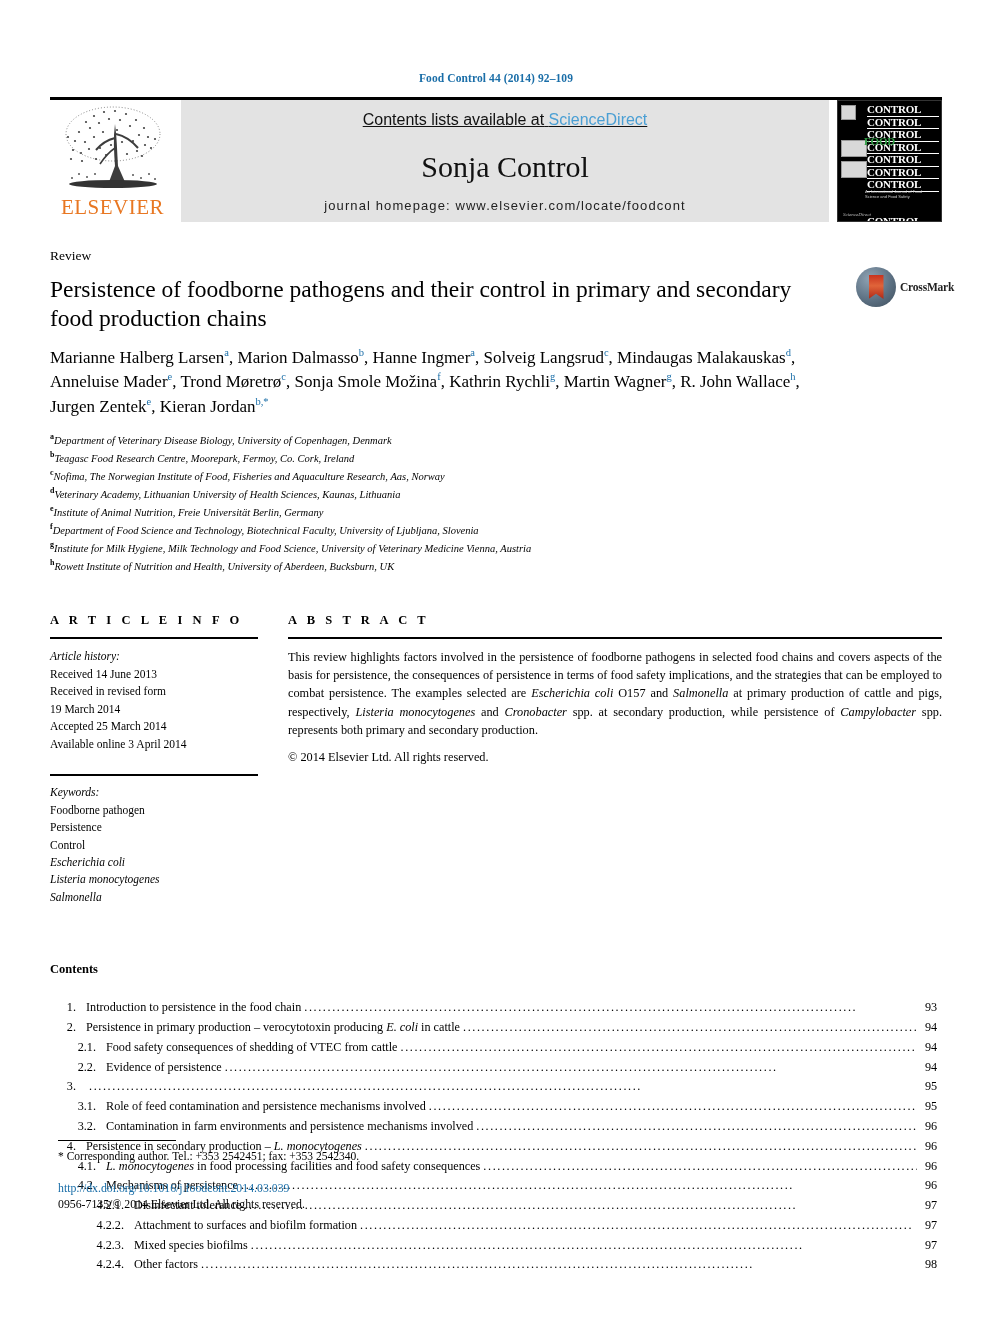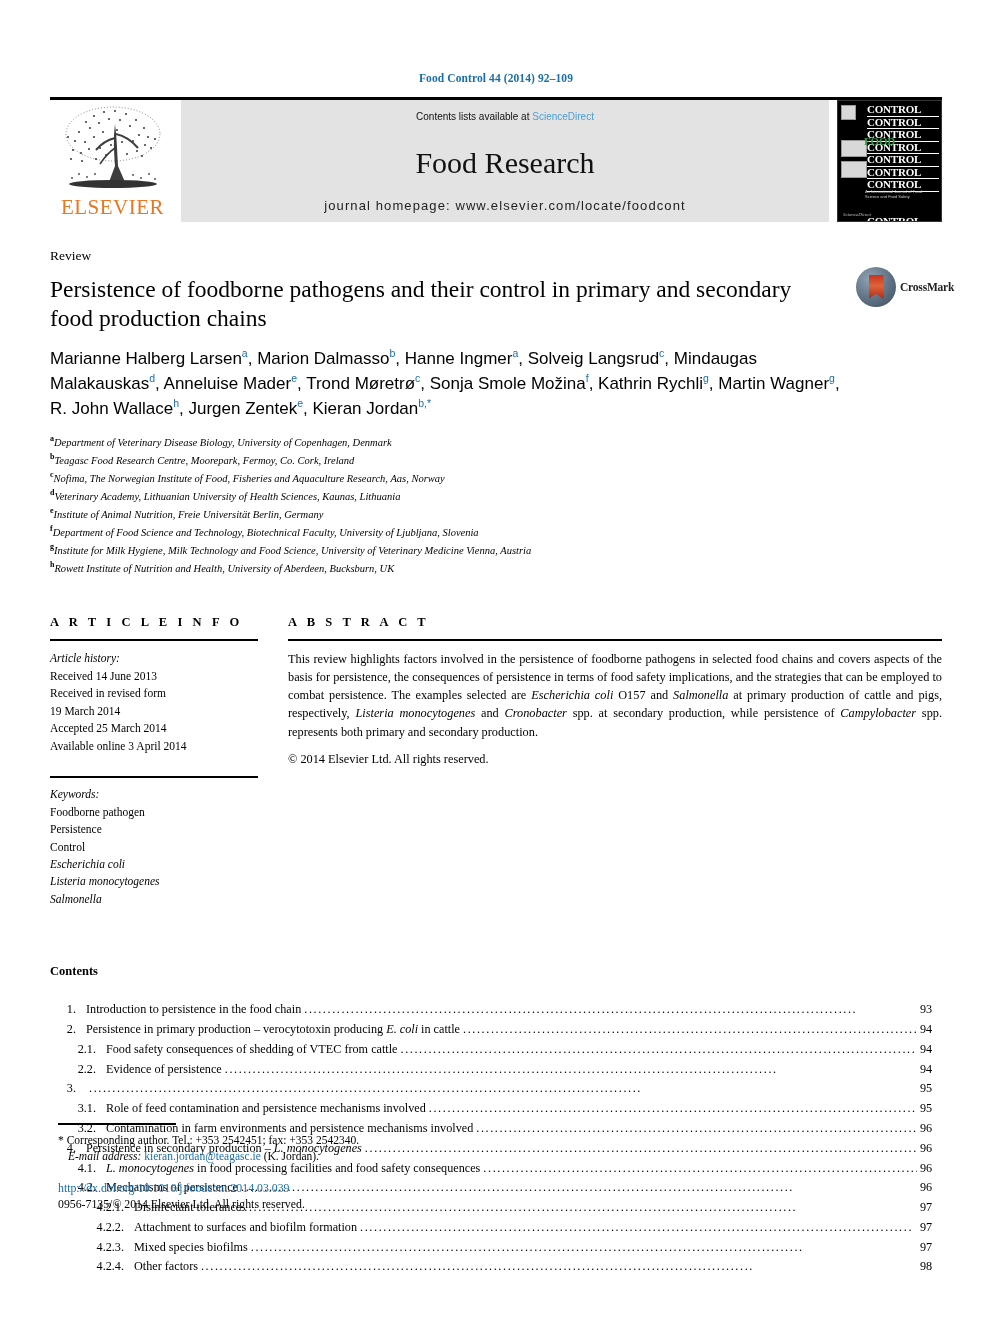--- a/index.html
+++ b/index.html
@@ -70,22 +70,23 @@
     display: flex;
     flex-direction: column;
     align-items: center;
     justify-content: space-between;
     padding: 11px 0 9px 0;
     box-sizing: border-box;
     margin-left: 6px;
   }
   .contents-line {
     font-family: "Liberation Sans", sans-serif;
-    font-size: 10px;
+    font-size: 16px;
     color: #111;
+    text-decoration: underline;
   }
   .contents-line .sd {
     color: #4a9fd4;
   }
   .journal-title {
     font-family: "Liberation Serif", serif;
     font-size: 30px;
     color: #111;
     line-height: 1;
     margin-top: 6px;
@@ -178,21 +179,21 @@
   .title {
     font-family: "Liberation Serif", serif;
     font-size: 23.5px;
     line-height: 1.22;
     color: #000;
     max-width: 760px;
     margin: 0 0 14px 0;
     font-weight: normal;
   }
   .authors {
-    font-family: Liberation Sans, sans-serif;
+    font-family: Liberation Serif, serif;
     font-size: 17px;
     line-height: 1.42;
     max-width: 790px;
     color: #000;
   }
   .authors sup {
     color: #1a6ea8;
     font-size: 10.5px;
     vertical-align: super;
   }
@@ -339,21 +340,21 @@
     overflow: hidden;
     white-space: nowrap;
     margin: 0 3px;
     color: #000;
     letter-spacing: 1.6px;
     font-size: 12.2px;
   }
   .toc-page {
     flex: 0 0 auto;
     width: 22px;
-    text-align: left;
+    text-align: center;
   }
 
   
   .footer {
     position: absolute;
     left: 58px;
     bottom: 57px;
     width: 892px;
   }
   .foot-rule {
@@ -459,21 +460,21 @@
         </g>
       </svg>
       <div class="elsevier-word">ELSEVIER</div>
     </div>
 
     <div class="masthead-center">
       <div class="contents-line">
         <span>Contents lists available at</span>
         <span class="sd">ScienceDirect</span>
       </div>
-      <div class="journal-title">Food Research</div>
+      <div class="journal-title">Sonja Control</div>
       <div class="homepage-line">journal homepage: www.elsevier.com/locate/foodcont</div>
     </div>
 
     <div class="cover-thumb">
       <div class="cover-col-left">
         <div class="cover-box" style="height:13px;width:13px;"></div>
         <div style="height:16px"></div>
         <div class="cover-box" style="height:15px;width:24px;"></div>
         <div class="cover-box" style="height:15px;width:24px;"></div>
       </div>
@@ -641,23 +642,18 @@
           <span class="toc-dots">.......................................................................................................................</span>
           <span class="toc-page">98</span>
         </div>
       </div>
   </div>
 
   <div class="footer">
     <div class="foot-rule"></div>
     <div class="foot-note">
       <div>* Corresponding author. Tel.: +353 2542451; fax: +353 2542340.</div>
-      <div style="padding-left:10px;">
-        <span class="em">E-mail address:</span>
-        <span class="link">kieran.jordan@teagasc.ie</span>
-        <span>(K. Jordan).</span>
-      </div>
     </div>
     <div class="foot-doi">http://dx.doi.org/10.1016/j.foodcont.2014.03.039</div>
     <div class="foot-issn">0956-7135/© 2014 Elsevier Ltd. All rights reserved.</div>
   </div>
 
 </div>
 
 </body></html>

